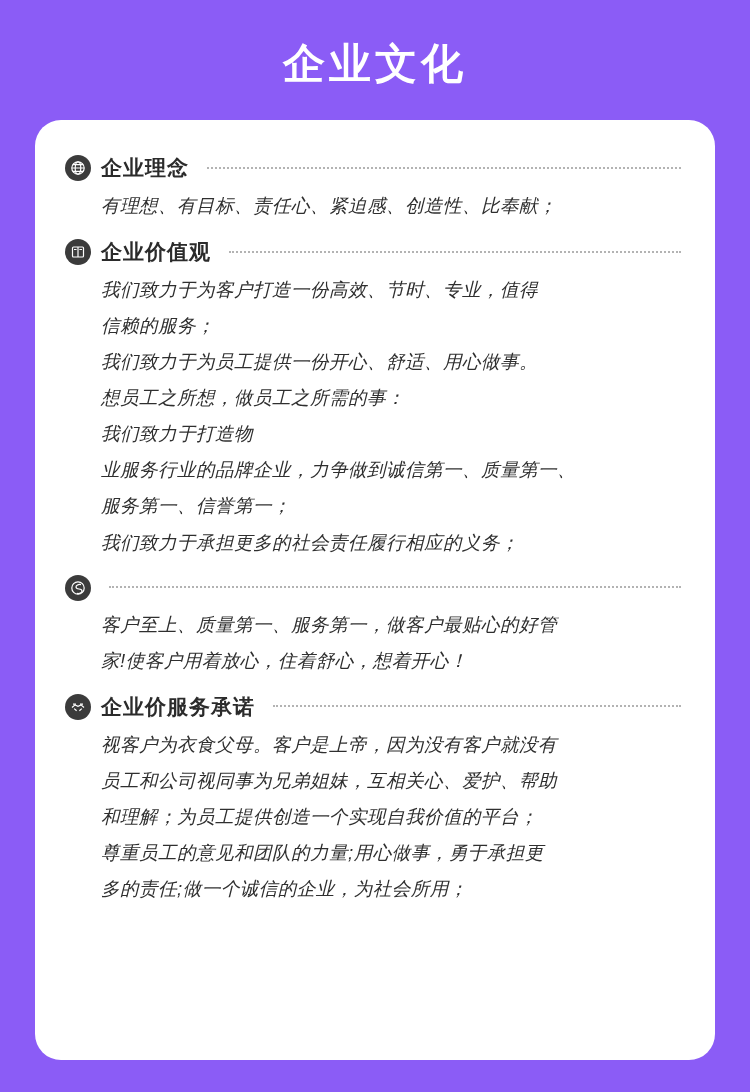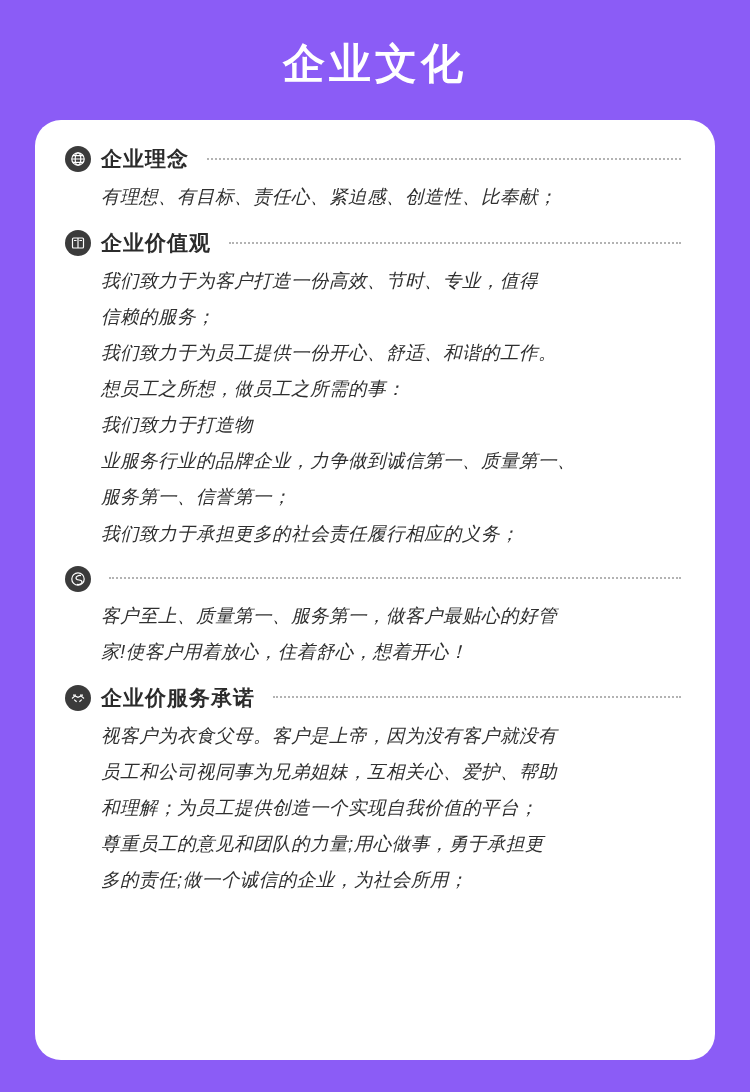--- a/index.html
+++ b/index.html
@@ -30,21 +30,21 @@
     margin-top: 36px;
     margin-bottom: 28px;
     text-align: center;
     user-select: none;
   }
   .card {
     width: 680px;
     background: #ffffff;
     border-radius: 26px;
     box-sizing: border-box;
-    padding: 25px 30px 34px 30px;
+    padding: 34px 30px 34px 30px;
     flex: 0 0 auto;
     height: 940px;
     overflow: hidden;
   }
   .section {
     margin-bottom: 14px;
   }
   .section-head {
     display: flex;
     align-items: center;
@@ -130,21 +130,21 @@
             <line x1="4" y1="5.5" x2="6.6" y2="5.5"></line>
             <line x1="9.4" y1="5.5" x2="12" y2="5.5"></line>
           </svg>
         </span>
         <span class="section-title">企业价值观</span>
         <span class="dotline"></span>
       </div>
       <div class="section-body">
         <p>我们致力于为客户打造一份高效、节时、专业，值得</p>
         <p>信赖的服务；</p>
-        <p>我们致力于为员工提供一份开心、舒适、和谐的工作。</p>
+        <p>我们致力于为员工提供一份开心、舒适、用心做事。</p>
         <p>想员工之所想，做员工之所需的事：</p>
         <p>我们致力于打造物</p>
         <p>业服务行业的品牌企业，力争做到诚信第一、质量第一、</p>
         <p>服务第一、信誉第一；</p>
         <p>我们致力于承担更多的社会责任履行相应的义务；</p>
       </div>
     </div>
 
     <div class="section">
       <div class="section-head">

